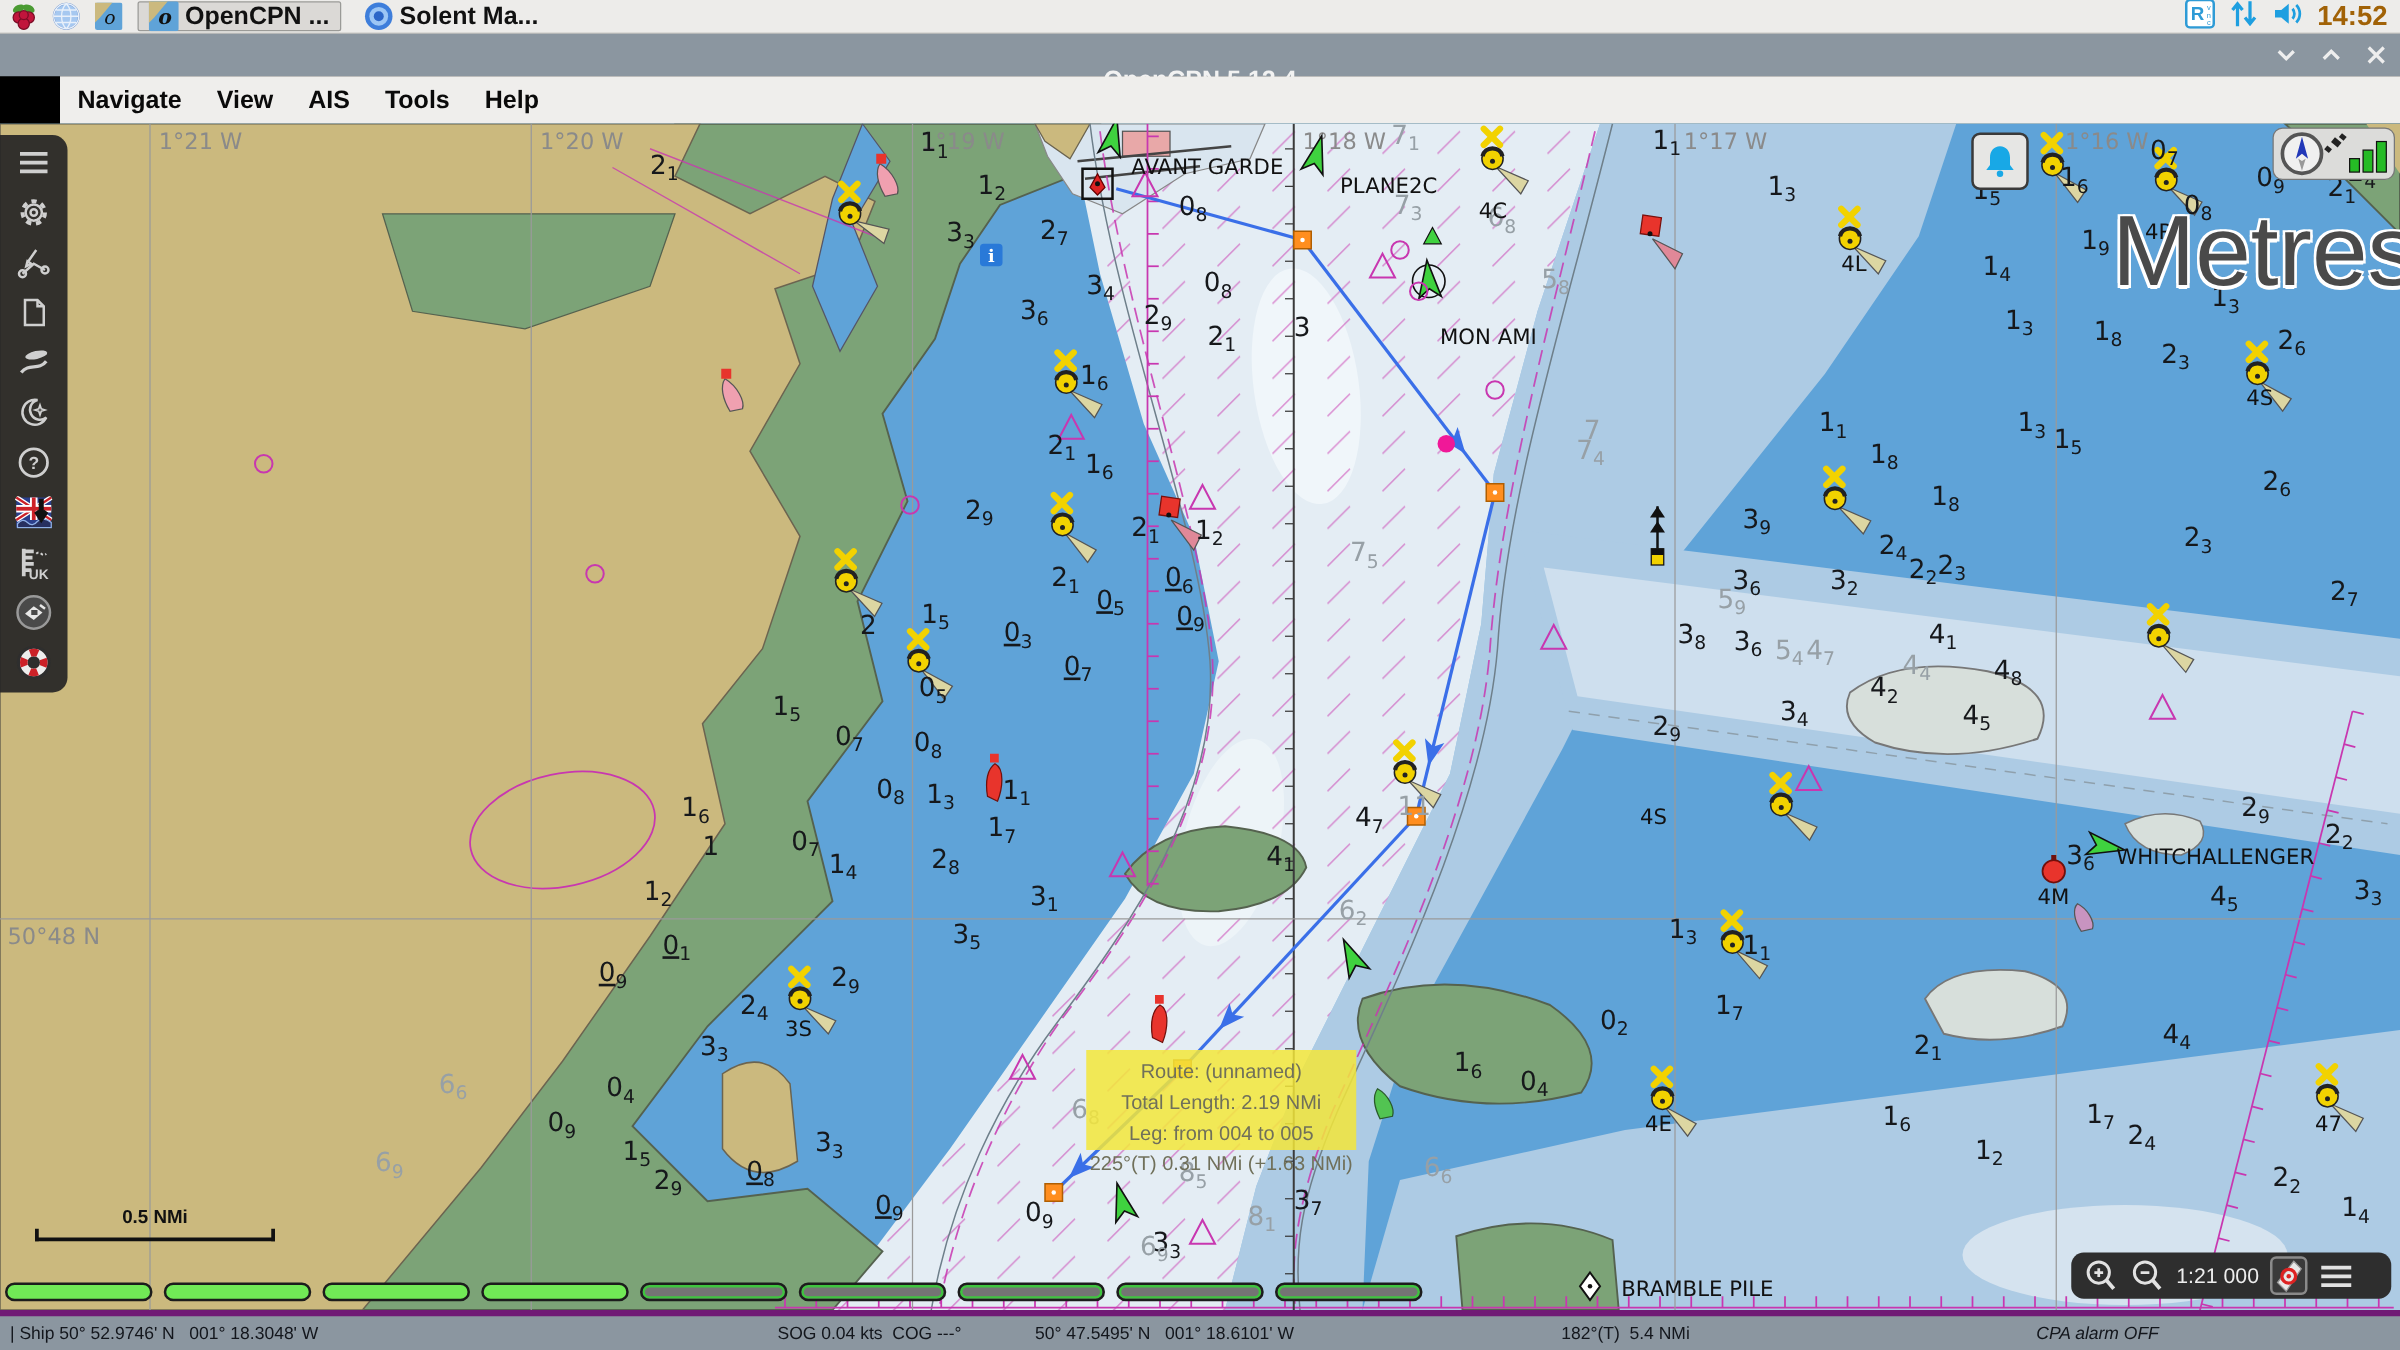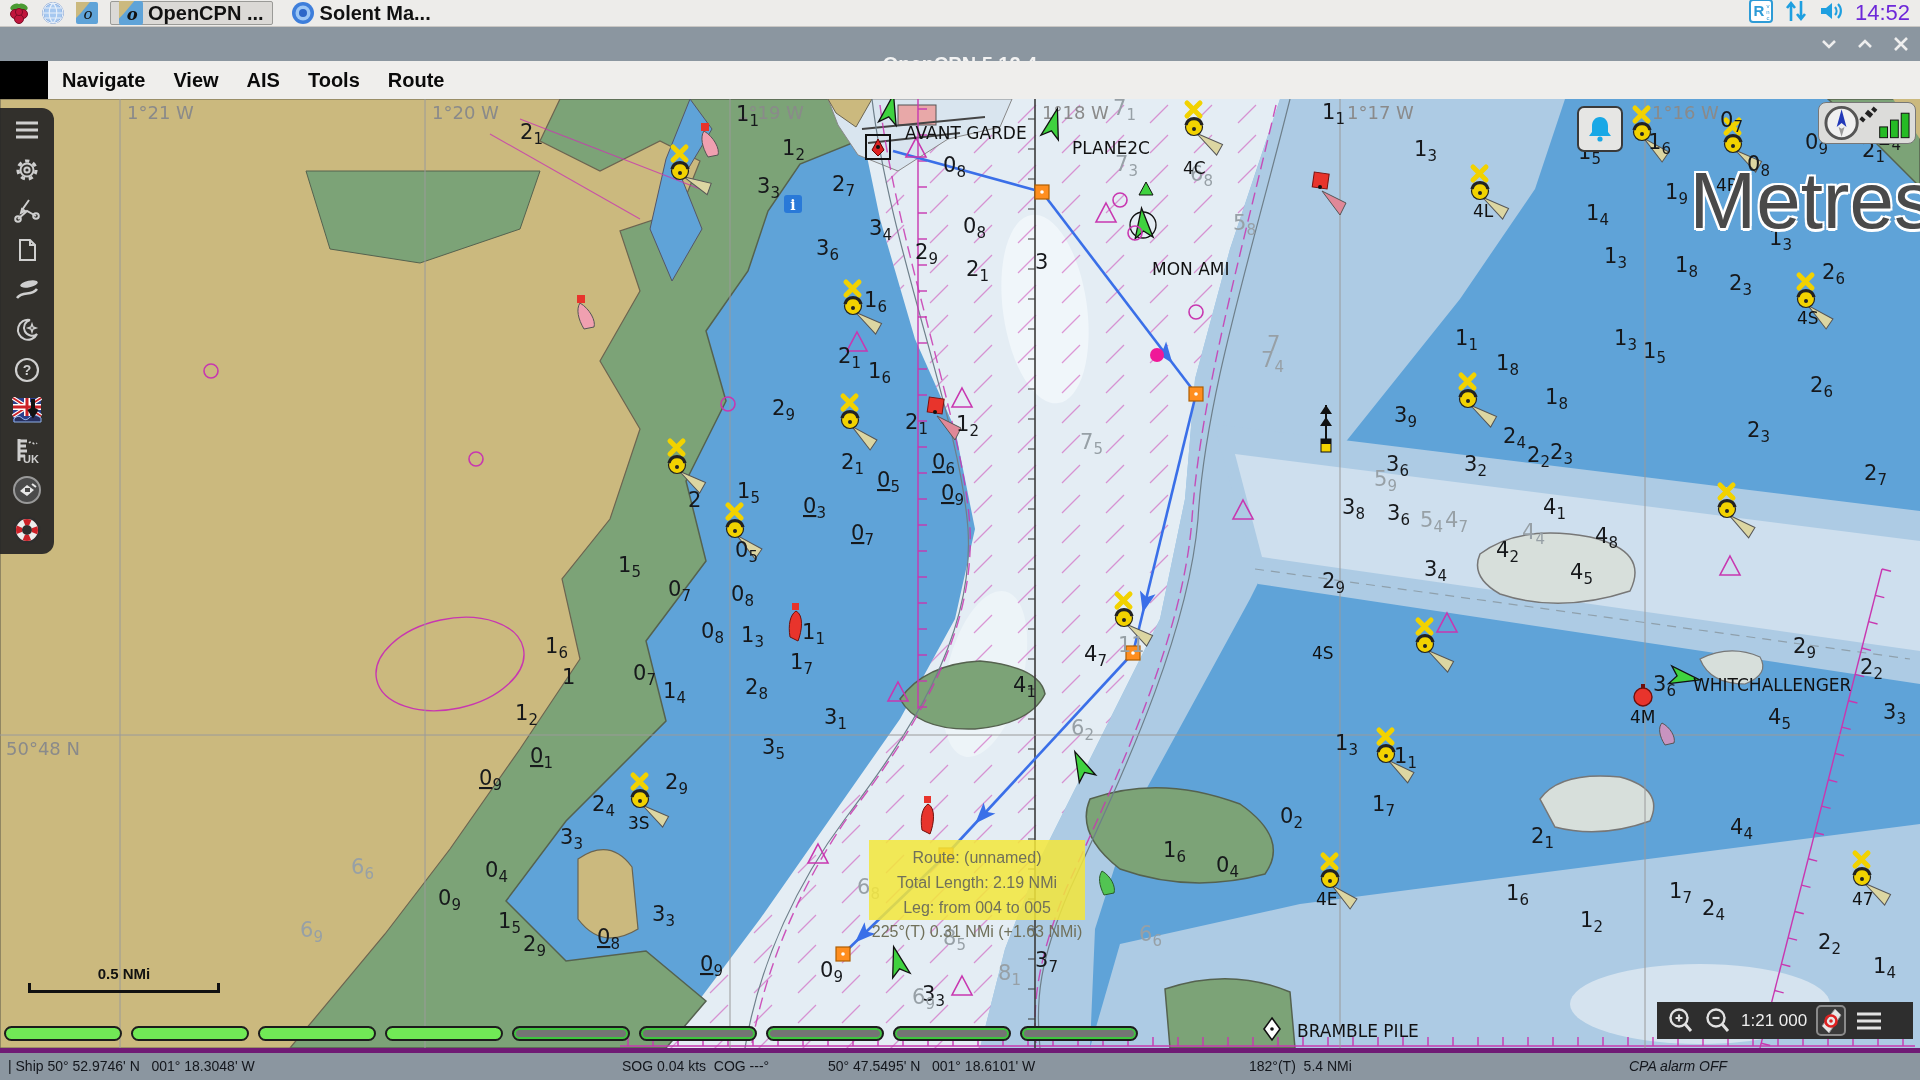--- a/index.html
+++ b/index.html
@@ -6,21 +6,21 @@
     font-family:"Liberation Sans",sans-serif;background:#000;}
   *{box-sizing:border-box;}
   
   .taskbar{position:absolute;left:0;top:0;width:1920px;height:27px;background:#EDECEA;
     border-bottom:1px solid #c9c7c4;display:flex;align-items:center;gap:6px;padding:0 6px;}
   .launcher{width:26px;height:24px;display:flex;align-items:center;justify-content:center;}
   .winbtn{height:24px;display:flex;align-items:center;gap:5px;padding:0 8px;
     font-weight:bold;font-size:20px;color:#111;}
   .winbtn.active{background:#DBD9D6;border:1px solid #9a9a97;border-radius:2px;}
   .tray{margin-left:auto;display:flex;align-items:center;gap:10px;padding-right:4px;}
-  .clock{font-weight:normal;font-size:22px;color:#6d28d9;}
+  .clock{font-weight:bold;font-size:22px;color:#a16207;}
   
   .titlebar{position:absolute;left:0;top:27px;width:1920px;height:34px;background:#8B96A0;
     display:flex;align-items:center;justify-content:center;}
   .titlebar .title{color:#F2F2F2;font-weight:bold;font-size:20px;margin-top:40px;}
   .winctrls{position:absolute;right:10px;top:0;height:34px;display:flex;align-items:center;gap:18px;}
   
   .menubar{position:absolute;left:0;top:61px;width:1920px;height:38px;background:#EFEEEC;
     display:flex;align-items:center;padding-left:14px;gap:0;margin-left:48px;}
   .menu-item{font-weight:bold;font-size:20px;color:#0a0a0a;padding:0 14px 0 0;margin-right:14px;cursor:default;}
   
@@ -48,21 +48,21 @@
   .scalebar{position:absolute;left:28px;top:866px;width:192px;z-index:3;}
   .scalebar .lbl{text-align:center;color:#111;font-size:15px;margin-bottom:1px;font-weight:bold;}
   .scalebar .bar{height:10px;border-left:3px solid #111;border-right:3px solid #111;border-bottom:3px solid #111;}
   
   .quilt{position:absolute;left:4px;top:927px;display:flex;gap:9px;z-index:3;}
   .quilt .seg{width:118px;height:15px;border-radius:8px;border:2px solid #1c1c1c;}
   .quilt .seg.g{background:#71E956;}
   .quilt .seg.x{background:#747474;box-shadow:inset 0 0 0 2px #3FC43F;}
   
   .zoombar{position:absolute;left:1657px;top:903px;width:256px;height:37px;background:#2E2E2E;
-    border-radius:0;display:flex;align-items:center;gap:9px;padding:0 10px;z-index:6;}
+    border-radius:10px;display:flex;align-items:center;gap:9px;padding:0 10px;z-index:6;}
   .zoombar .scaletxt{color:#EDEDED;font-size:17px;white-space:pre;}
   .boatbtn{width:30px;height:31px;border:2px solid #8a8a8a;border-radius:5px;background:#3a3a3a;
     display:flex;align-items:center;justify-content:center;}
   
   .statusbar{position:absolute;left:0;top:1048px;width:1920px;height:32px;background:#8B96A0;
     border-top:5px solid #701a75;color:#13161C;font-size:14px;}
   .statusbar span{position:absolute;top:5px;white-space:pre;}
   .sb-ship{left:8px;} .sb-sog{left:622px;} .sb-cursor{left:828px;} .sb-leg{left:1249px;} .sb-cpa{left:1629px;font-style:italic;}
   
   text.dep{font-family:"DejaVu Sans",sans-serif;}
@@ -153,21 +153,21 @@
         <path d="M3,3 L15,15 M15,3 L3,15" stroke="#EEE" stroke-width="2.6" fill="none"></path>
       </svg>
   </span>
 </div>
 
 <div class="menubar" id="menubar">
     <span class="menu-item">Navigate</span>
     <span class="menu-item">View</span>
     <span class="menu-item">AIS</span>
     <span class="menu-item">Tools</span>
-    <span class="menu-item">Route</span>
+    <span class="menu-item">Help</span>
   </div>
 
 <div class="chart">
   <svg class="base" width="1920" height="949" viewBox="0 0 1920 949">
     <defs>
       <pattern id="mh" width="44" height="30" patternUnits="userSpaceOnUse">
         <line x1="6" y1="24" x2="24" y2="6" stroke="#C837B0" stroke-width="1.2" opacity="0.5"></line>
       </pattern>
       <clipPath id="chclip">
         <path d="M855,0 L1280,0 L1230,150 L1195,280 L1185,400 L1160,520 L1100,640 L1040,760 L1005,850 L980,949 L640,949 L700,900 L760,820 L830,720 L900,620 L955,520 L975,430 L955,330 L915,240 L880,120 Z"></path>

